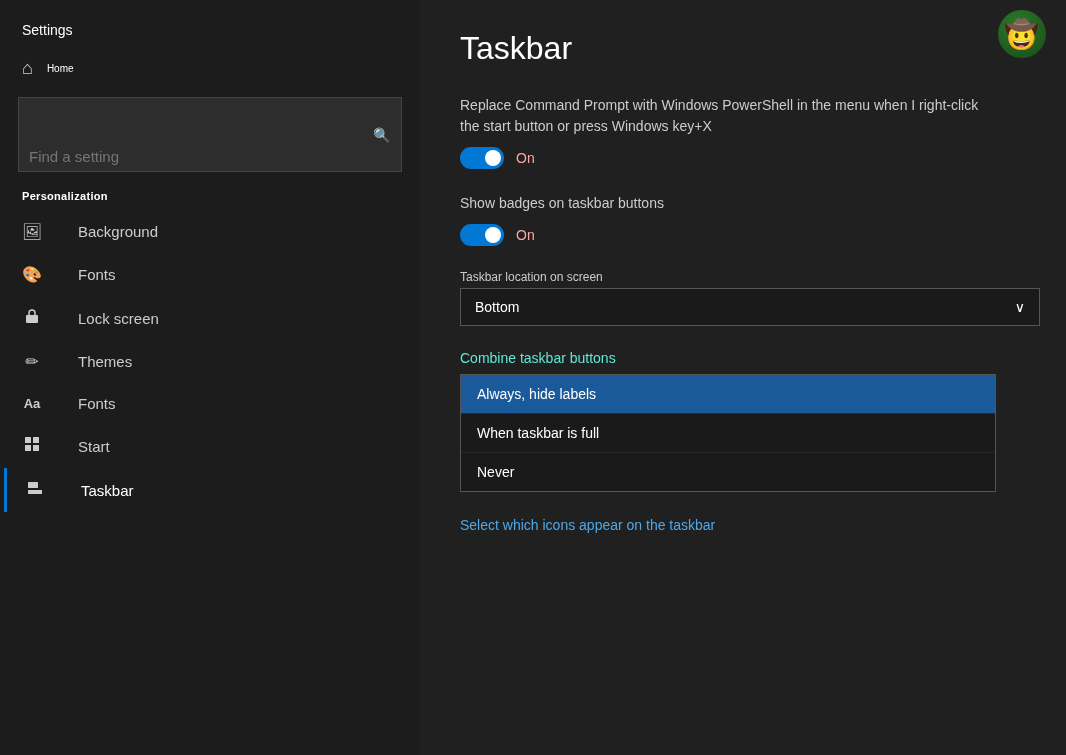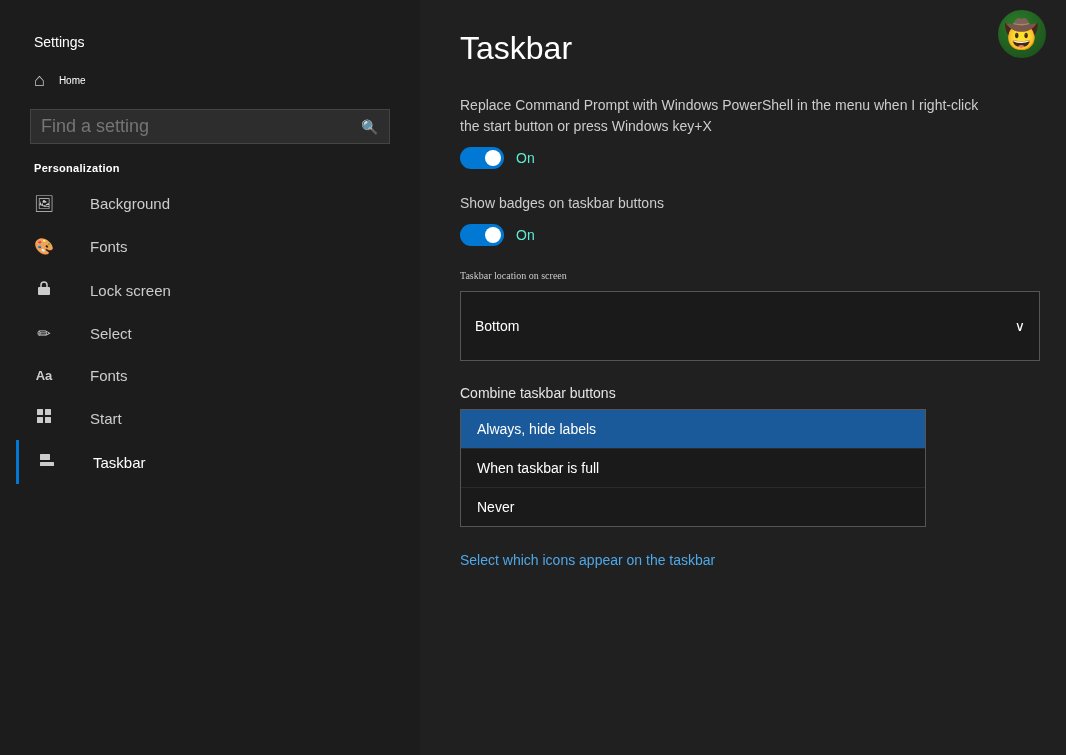--- a/index.html
+++ b/index.html
@@ -13,21 +13,21 @@
       display: flex;
     }
 
     
     .sidebar {
       width: 420px;
       min-width: 420px;
       background: #1c1c1c;
       display: flex;
       flex-direction: column;
-      padding: 16px;
+      padding: 4px;
       overflow: hidden;
     }
 
     .sidebar-title {
       font-size: 14px;
       color: #ffffff;
       padding: 18px 18px 10px 18px;
       font-weight: 400;
     }
 
@@ -54,22 +54,23 @@
       background: #2d2d2d;
       border: 1px solid #444;
       padding: 6px 10px;
       gap: 8px;
     }
     .search-input {
       background: transparent;
       border: none;
       outline: none;
       color: #ef4444;
-      font-size: 18px;
+      font-size: 15px;
       flex: 1;
+      margin-top: 44px;
     }
     .search-icon {
       color: #888;
       font-size: 14px;
     }
 
     .personalization-label {
       font-size: 11px;
       color: #ffffff;
       font-weight: 600;
@@ -170,59 +171,58 @@
       position: absolute;
       right: 3px;
       top: 3px;
       width: 16px;
       height: 16px;
       background: #ffffff;
       border-radius: 50%;
     }
     .toggle-label {
       font-size: 14px;
-      color: #5eead4;
+      color: #fca5a5;
     }
 
     .section-label {
-      font-size: 10px;
+      font-size: 12px;
       color: #cccccc;
-      margin-bottom: 10px;
-      font-family: Liberation Serif, serif;
+      margin-bottom: 4px;
     }
 
     
     .dropdown {
       width: 580px;
       background: #1a1a1a;
       border: 1px solid #555;
-      padding: 26px 14px;
+      padding: 10px 14px;
       display: flex;
       justify-content: space-between;
       align-items: center;
       cursor: pointer;
       margin-bottom: 18px;
     }
     .dropdown-value {
       font-size: 14px;
       color: #ffffff;
     }
     .dropdown-arrow {
       font-size: 14px;
       color: #ffffff;
     }
 
     
     .combine-label {
       font-size: 14px;
-      color: #e5e5e5;
+      color: #5eead4;
       margin-bottom: 8px;
     }
     .combine-options {
-      width: 466px;
+      width: 536px;
       border: 1px solid #555;
       background: #1a1a1a;
     }
     .combine-option {
       padding: 11px 16px;
       font-size: 14px;
       color: #ffffff;
       cursor: pointer;
       border-bottom: 1px solid #2a2a2a;
     }
@@ -277,21 +277,21 @@
     <span class="nav-icon">
       <svg width="16" height="16" viewBox="0 0 16 16" fill="#ccc">
         <rect x="2" y="7" width="12" height="8" rx="1" fill="#ccc"></rect>
         <path d="M5 7V5a3 3 0 0 1 6 0v2" stroke="#ccc" stroke-width="1.5" fill="none"></path>
       </svg>
     </span>
     <span class="nav-label">Lock screen</span>
   </div>
   <div id="nav-themes" class="nav-item">
     <span class="nav-icon">✏</span>
-    <span class="nav-label">Select</span>
+    <span class="nav-label">Themes</span>
   </div>
   <div id="nav-fonts" class="nav-item">
     <span class="nav-icon" style="font-size:13px;font-weight:bold;">Aa</span>
     <span class="nav-label">Fonts</span>
   </div>
   <div id="nav-start" class="nav-item">
     <span class="nav-icon">
       <svg width="16" height="16" viewBox="0 0 16 16" fill="#ccc">
         <rect x="1" y="1" width="6" height="6" rx="0.5"></rect>
         <rect x="9" y="1" width="6" height="6" rx="0.5"></rect>

